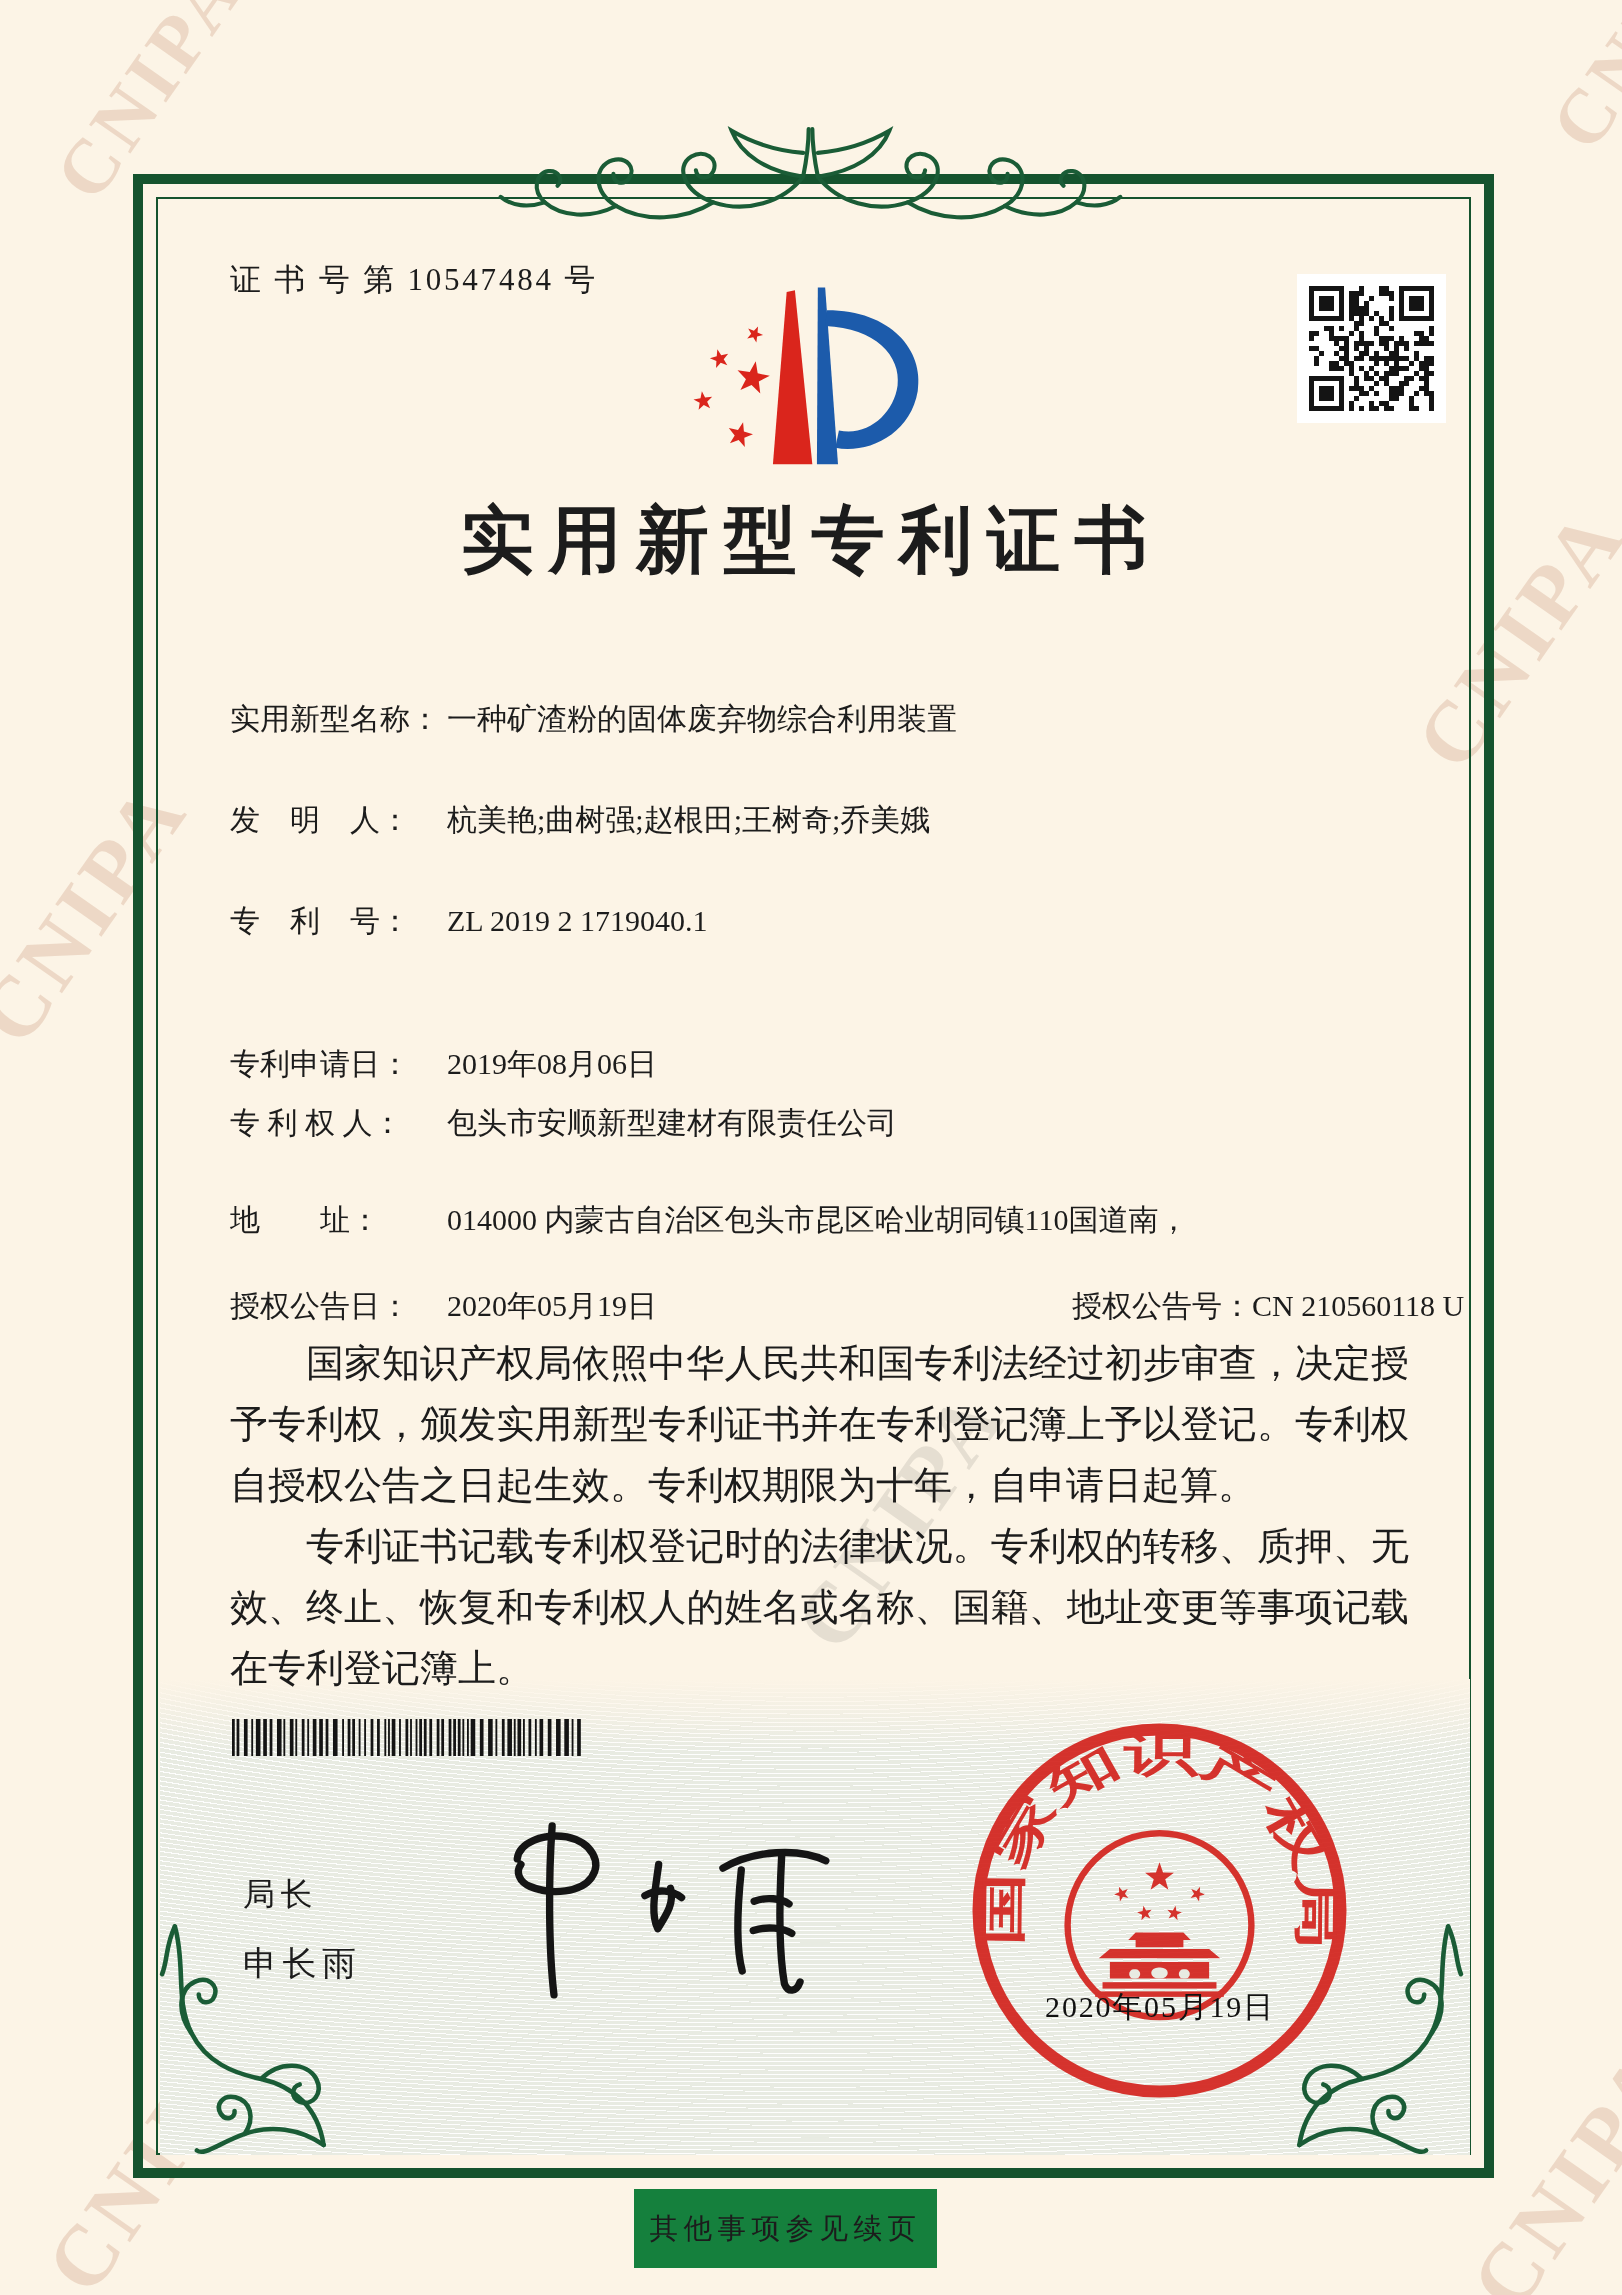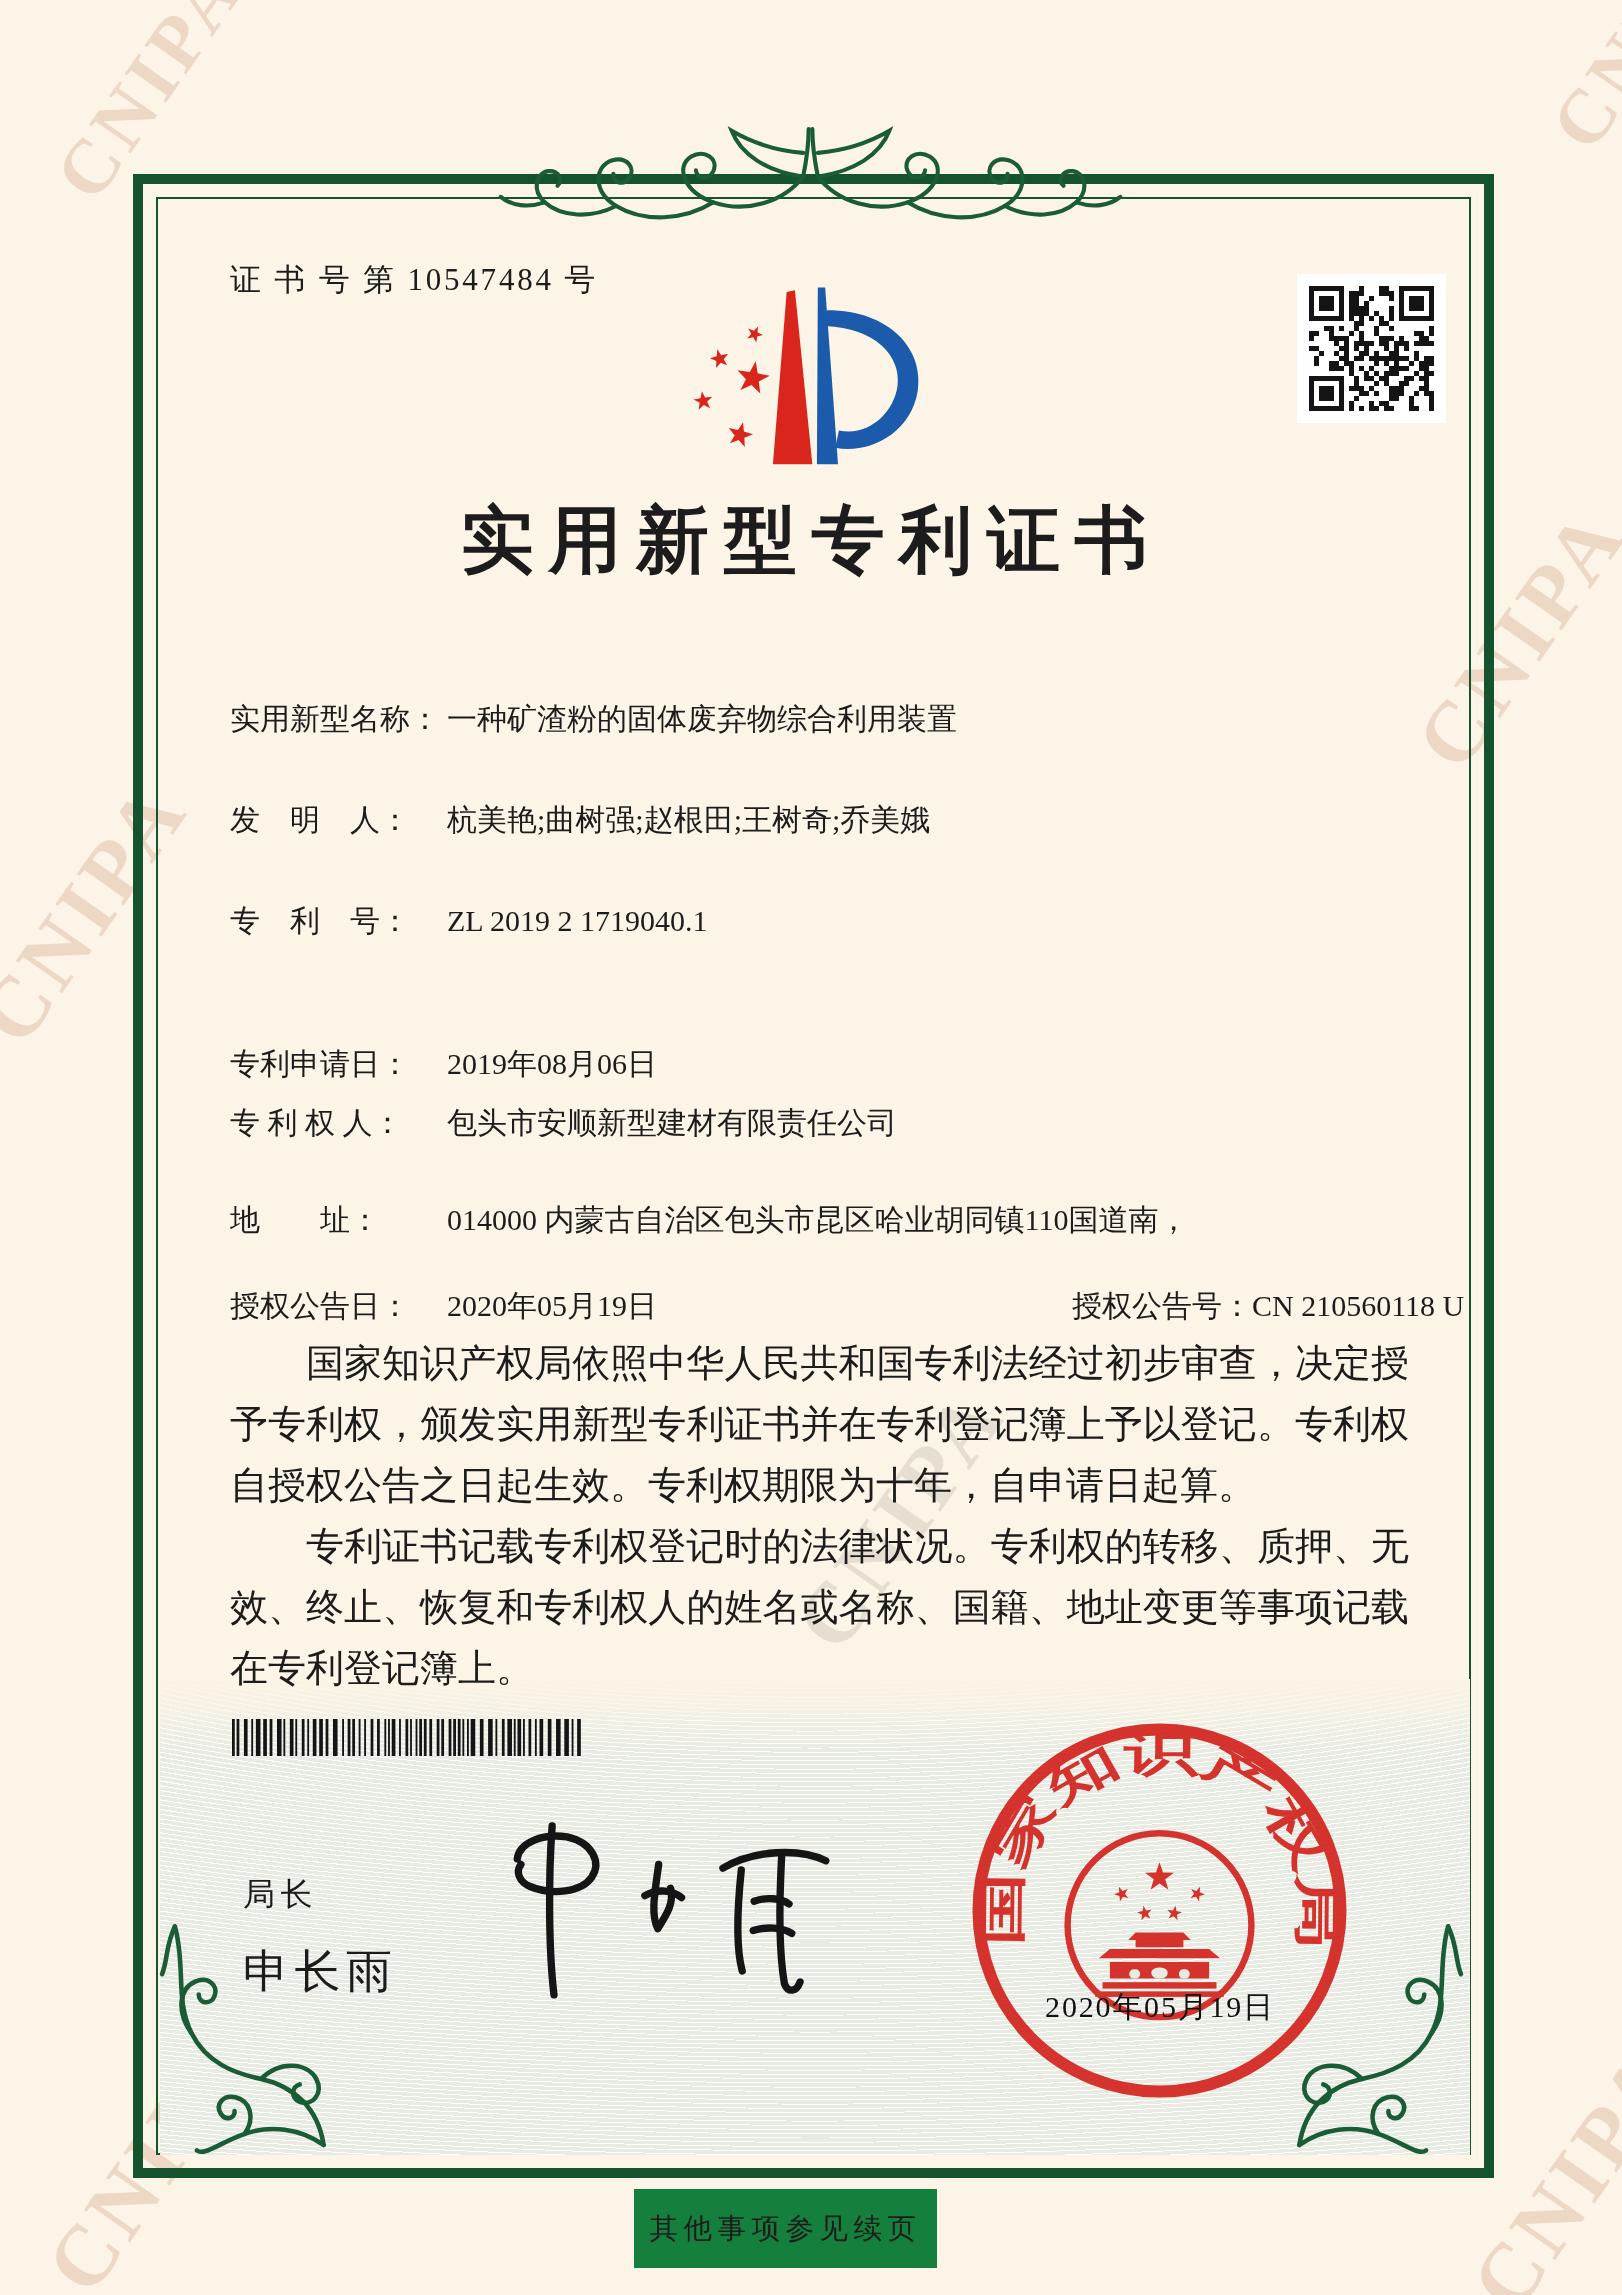--- a/index.html
+++ b/index.html
@@ -39,21 +39,21 @@
   .grant2{position:absolute;left:842px;top:0;}
   
   .body-text{position:absolute;left:230px;top:1333px;width:1179px;
     font-size:38px;line-height:61px;text-align:justify;}
   .body-text p{margin:0;text-indent:2em;}
   
   .barcode{position:absolute;left:232px;top:1719px;width:358px;height:37px;}
   
   .signer-title{position:absolute;left:243px;top:1873px;font-size:32px;
     font-family:"Liberation Sans","DejaVu Sans",sans-serif;letter-spacing:5.5px;}
-  .signer-name{position:absolute;left:243px;top:1941px;font-size:46px;
+  .signer-name{position:absolute;left:243px;top:1941px;font-size:34px;
     font-family:Liberation Sans, sans-serif;letter-spacing:5.5px;}
   .signature{position:absolute;left:464px;top:1811px;width:404px;height:207px;}
   
   .seal{position:absolute;left:961px;top:1712px;width:397px;height:397px;}
   .seal-date{position:absolute;left:992px;top:1987px;width:336px;text-align:center;
     font-size:30px;color:#111;letter-spacing:1.8px;}
   
   .page-info{position:absolute;left:26px;top:2103px;width:1570px;text-align:center;
     font-size:25px;letter-spacing:3.7px;}
   .footer-note-box{position:absolute;left:634px;top:2189px;width:303px;height:79px;

